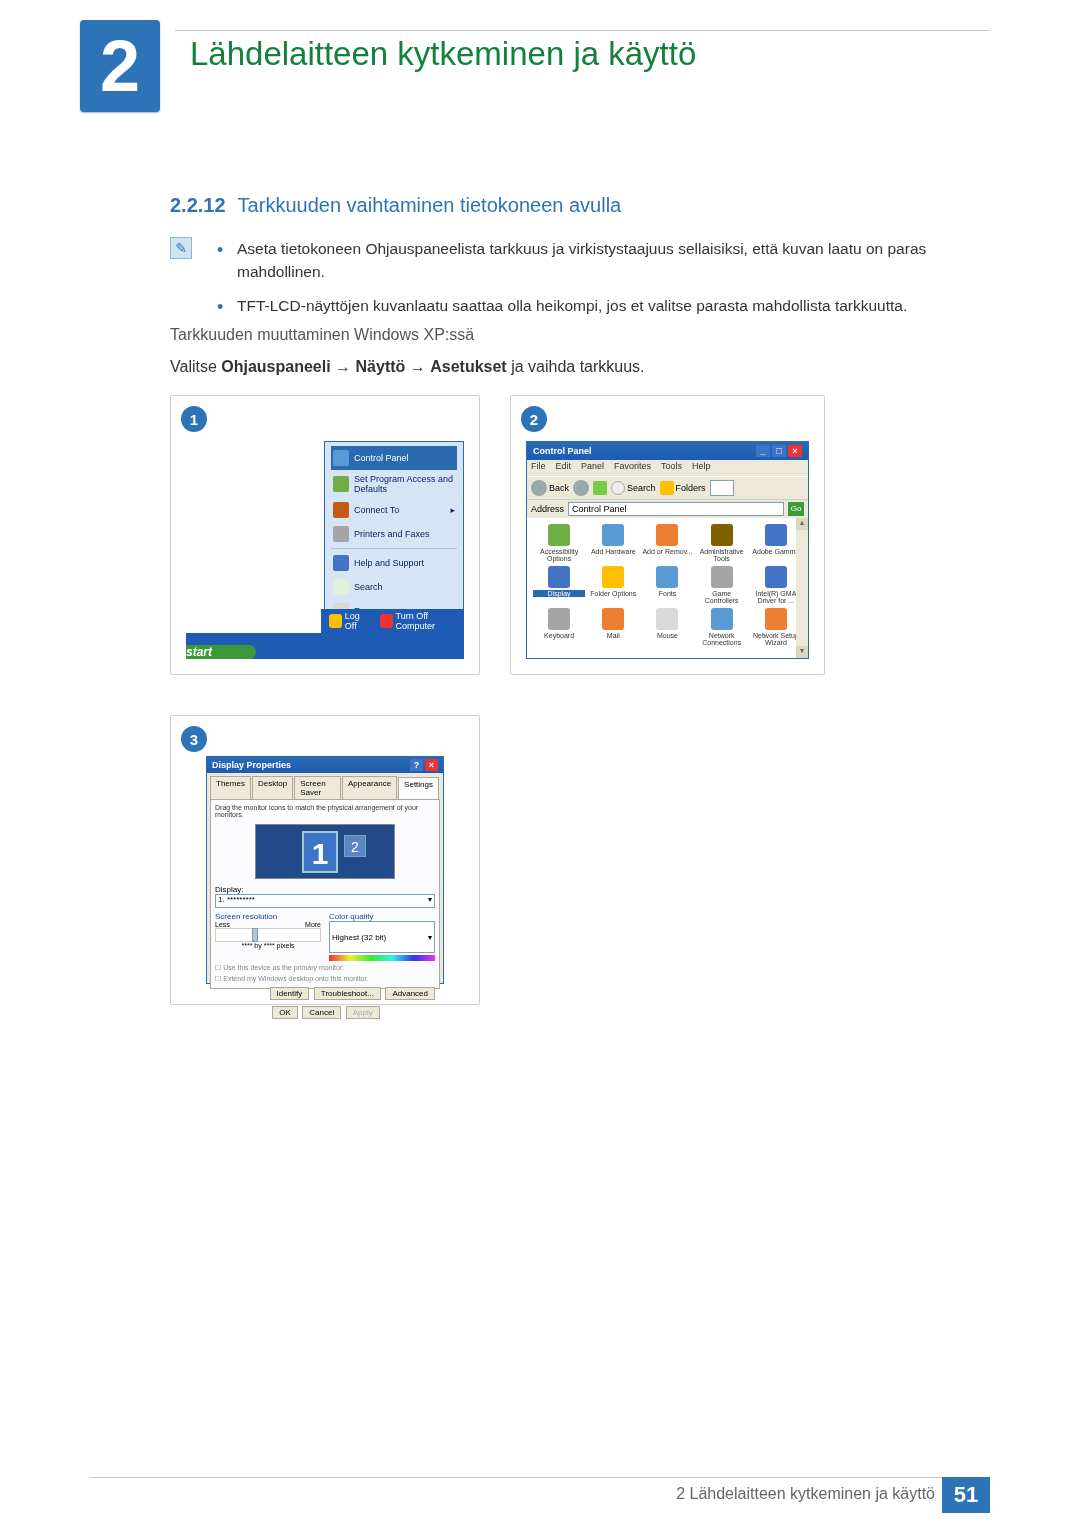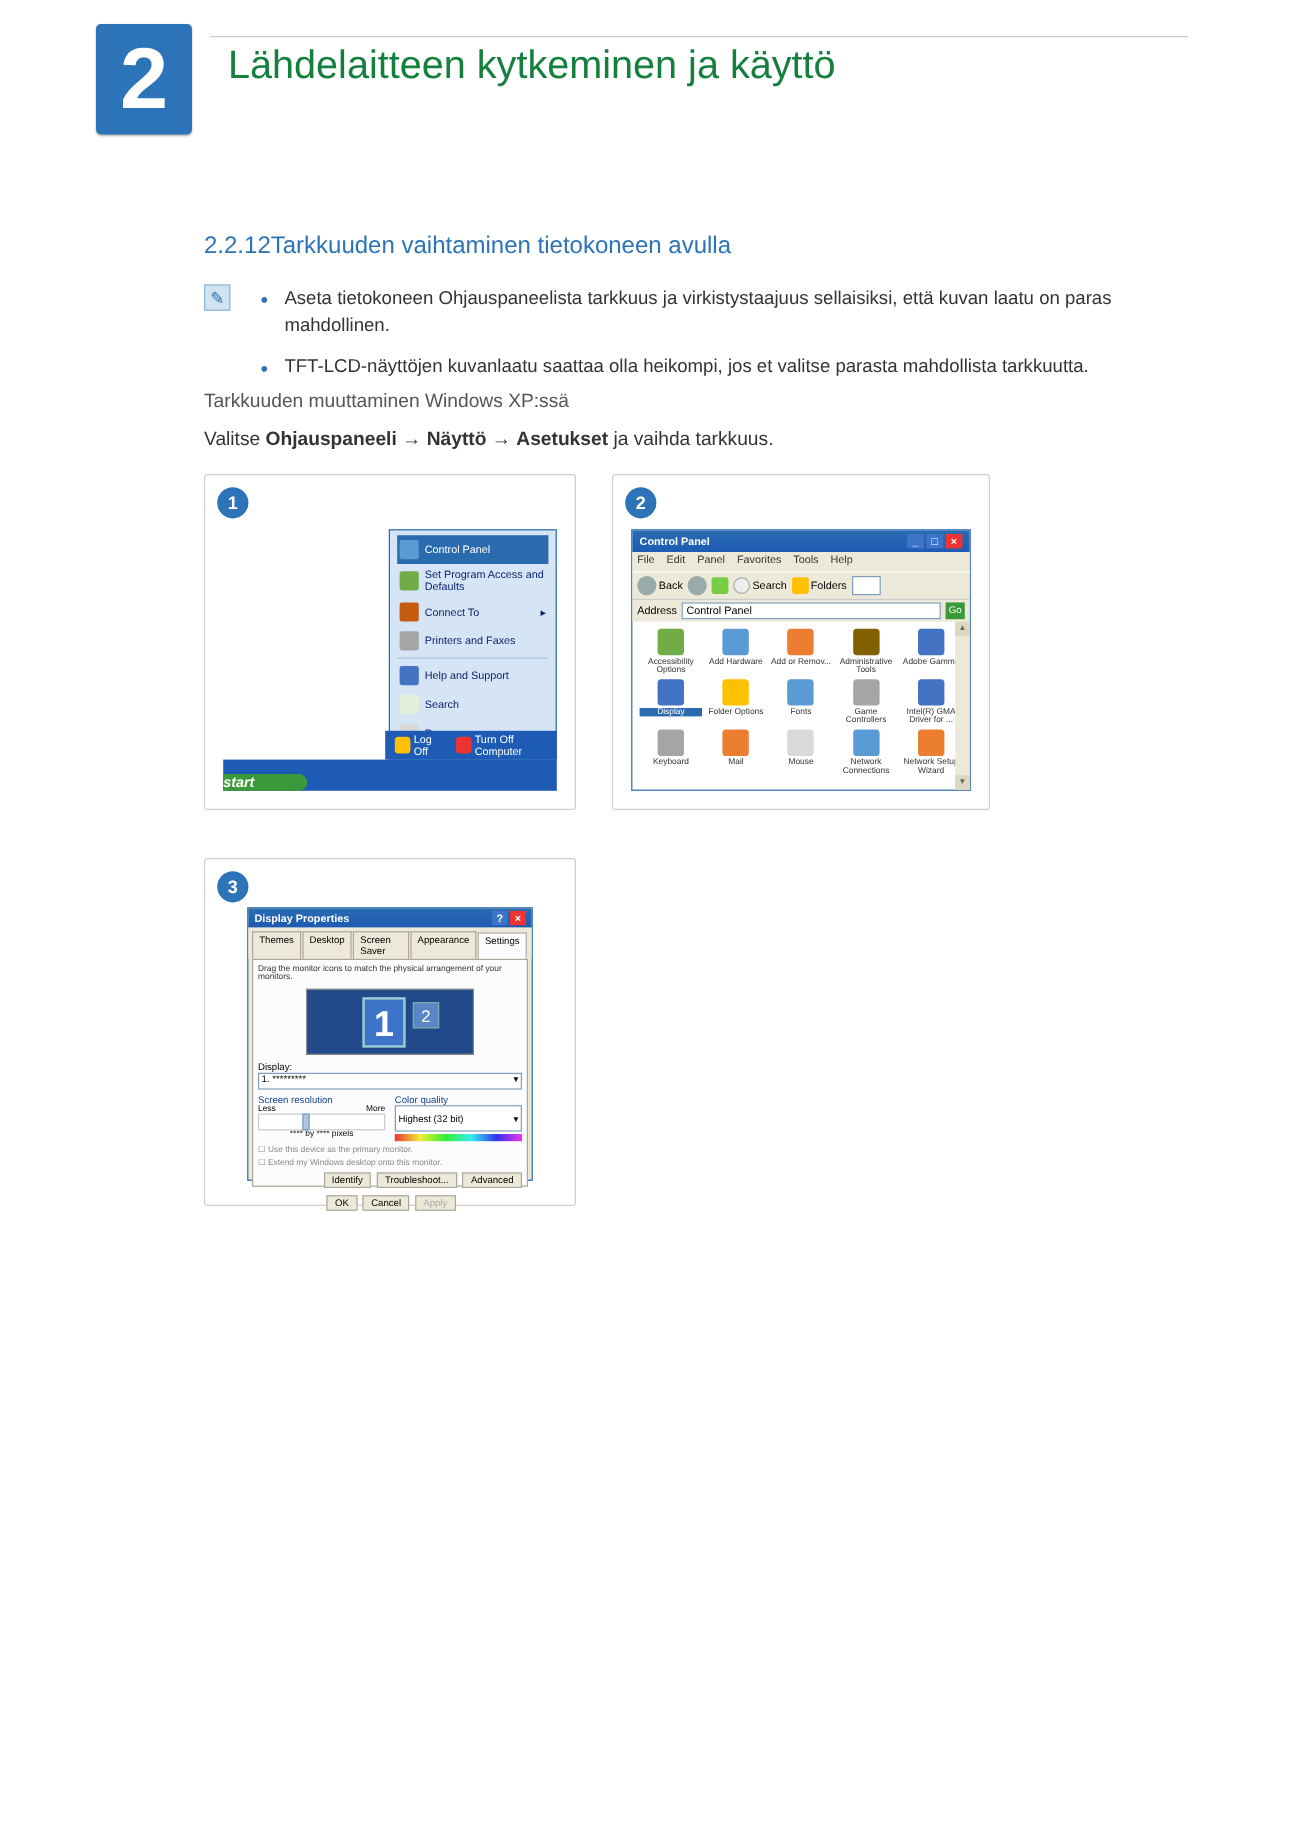--- a/index.html
+++ b/index.html
@@ -7,21 +7,21 @@
   .page { position: relative; width: 1080px; height: 1527px; padding: 0; }
   
   .top-rule { position: absolute; left: 175px; right: 90px; top: 30px; height: 1px; background: #c8c8c8; }
   
   .badge { position: absolute; left: 80px; top: 20px; width: 80px; height: 92px; background: #2d73b7; border-radius: 4px; display: flex; align-items: center; justify-content: center; box-shadow: 0 1px 2px rgba(0,0,0,.3); }
   .badge span { color: #fff; font-size: 72px; font-weight: bold; line-height: 1; }
   
   .chapter-title { position: absolute; left: 190px; top: 35px; font-size: 33px; color: #15803d; font-weight: normal; }
   
   .section-heading { position: absolute; left: 170px; top: 194px; color: #2d73b7; font-size: 20px; }
-  .section-heading .num { margin-right: 0; }
+  .section-heading .num { margin-right: 12px; font-weight: bold; }
   
   .note-icon { position: absolute; left: 170px; top: 237px; width: 22px; height: 22px; background: #cfe3f0; border: 1px solid #8fb7d6; display: flex; align-items: center; justify-content: center; font-size: 14px; color: #2d73b7; }
   .bullets { position: absolute; left: 217px; top: 237px; right: 90px; font-size: 15.5px; color: #333; line-height: 1.5; }
   .bullets li { list-style: none; margin-bottom: 10px; position: relative; padding-left: 20px; }
   .bullets li::before { content: "•"; color: #2d73b7; position: absolute; left: 0; top: 0; font-size: 18px; }
   
   .body1 { position: absolute; left: 170px; top: 326px; font-size: 16px; color: #555; }
   .body2 { position: absolute; left: 170px; top: 358px; font-size: 16px; color: #333; }
   
   .panel { position: absolute; border: 1px solid #cfcfcf; border-radius: 2px; background: #fff; }
@@ -77,21 +77,21 @@
   .dp-mon .m2 { position: absolute; left: 88px; top: 10px; width: 22px; height: 22px; background: #5a86c8; color: #fff; font-size: 14px; text-align: center; line-height: 22px; border: 1px solid #7aa; }
   .dp-disp-lbl { font-size: 8px; margin-top: 2px; }
   .dp-sel { width: 100%; height: 14px; border: 1px solid #7f9db9; background: #fff; font-size: 8px; padding: 0 2px; }
   .dp-row { display: flex; gap: 8px; margin-top: 4px; }
   .dp-col { flex: 1; }
   .dp-col .hd { color: #14428c; font-size: 8px; }
   .dp-slider { height: 14px; background: #fff; border: 1px solid #ccc; position: relative; }
   .dp-slider .thumb { position: absolute; left: 35%; top: -1px; width: 6px; height: 14px; background: #b0c4de; border: 1px solid #7f9db9; }
   .dp-sl-lbl { display: flex; justify-content: space-between; font-size: 7px; }
   .dp-res { text-align: center; font-size: 7px; }
-  .dp-cq { height: 22px; border: 1px solid #7f9db9; background: #fff; font-size: 8px; padding: 0 2px; display: flex; align-items: center; justify-content: space-between; }
+  .dp-cq { height: 32px; border: 1px solid #7f9db9; background: #fff; font-size: 8px; padding: 0 2px; display: flex; align-items: center; justify-content: space-between; }
   .dp-chk { font-size: 7px; color: #888; margin-top: 3px; }
   .dp-btns { text-align: right; margin-top: 4px; }
   .dp-btns button, .dp-bot button { font-size: 8px; padding: 1px 6px; background: #ece9d8; border: 1px solid #aca899; margin-left: 2px; }
   .dp-bot { text-align: center; margin-top: 6px; }
   
   .footer { position: absolute; left: 0; right: 0; bottom: 0; height: 50px; }
   .footer-rule { position: absolute; left: 90px; right: 90px; top: 0; height: 1px; background: #c8c8c8; }
   .footer-text { position: absolute; right: 145px; top: 8px; font-size: 16px; color: #666; }
   .page-num { position: absolute; right: 90px; top: 0; width: 48px; height: 36px; background: #2d73b7; color: #fff; font-size: 22px; font-weight: bold; display: flex; align-items: center; justify-content: center; }
 </style>
@@ -340,13 +340,18 @@
         </div>
         <div class="dp-bot">
           <button>OK</button>
           <button>Cancel</button>
           <button style="color:#aaa">Apply</button>
         </div>
       </div>
     </div>
   </div>
 
+  <div class="footer">
+    <div class="footer-rule"></div>
+    <div class="footer-text">2 Lähdelaitteen kytkeminen ja käyttö</div>
+    <div class="page-num">51</div>
+  </div>
 </div>
 
 </body></html>

